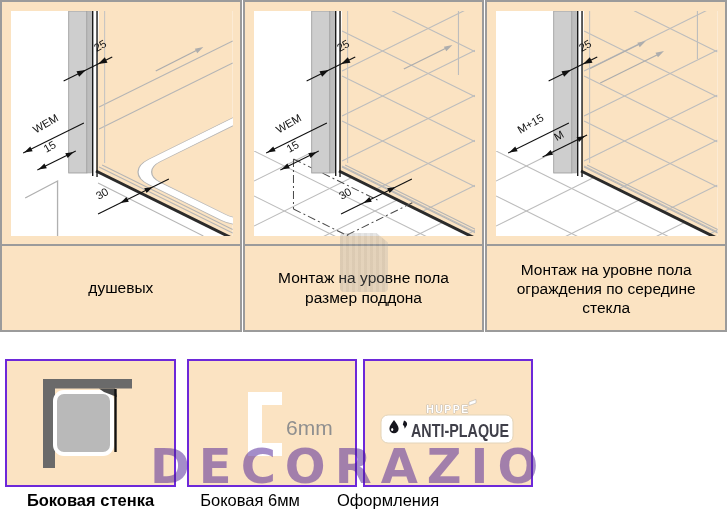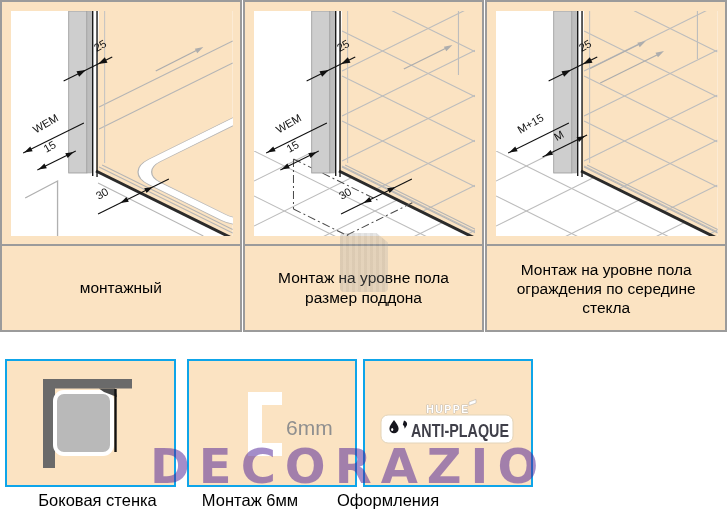--- a/index.html
+++ b/index.html
@@ -7,27 +7,27 @@
          font-family:"Liberation Sans",sans-serif;}
   
   .top-row{position:absolute;left:0;top:0;width:727px;height:332px;display:flex;gap:1px;box-sizing:border-box;}
   .tcell{flex:1 1 0;position:relative;border:2px solid #9b9b9b;background:#fbe3c2;box-sizing:border-box;}
   .draw{position:absolute;left:9px;top:9px;right:7px;height:225px;background:#fff;}
   .draw svg{display:block;width:100%;height:100%;}
   .tcaption{position:absolute;left:0;right:0;bottom:0;height:84px;border-top:2px solid #9b9b9b;
             display:flex;flex-direction:column;justify-content:center;align-items:center;
             text-align:center;font-size:15.5px;line-height:20px;color:#000;}
   
-  .bbox{position:absolute;top:359px;height:128px;border:2px solid #0ea5e9;background:#fbe3c2;box-sizing:border-box;}
+  .bbox{position:absolute;top:359px;height:128px;border:2px solid #6d28d9;background:#fbe3c2;box-sizing:border-box;}
   .bbox svg{display:block;width:100%;height:100%;}
   #bbox1{left:5px;width:171px;}
   #bbox2{left:187px;width:170px;}
   #bbox3{left:363px;width:170px;}
   .bcaption{position:absolute;top:491px;height:20px;text-align:center;font-size:16.5px;color:#000;}
-  #bcap1{left:12px;width:171px;}
+  #bcap1{left:5px;width:171px;font-weight:bold;}
   #bcap2{left:165px;width:170px;}
   #bcap3{left:303px;width:170px;}
   
   .wm-text{position:absolute;left:150px;top:438px;width:560px;font-family:"DejaVu Sans",sans-serif;
            font-weight:bold;font-size:48px;letter-spacing:9px;color:#4c1d95;opacity:.5;
            z-index:50;pointer-events:none;white-space:nowrap;}
   .wm-square{position:absolute;left:340px;top:233px;width:48px;height:59px;z-index:40;
              background:repeating-linear-gradient(90deg,rgba(138,138,138,.5) 0 3px,rgba(168,168,168,.5) 3px 6px);
              opacity:.55;border-radius:4px;
              clip-path:polygon(0 0,76% 0,100% 16%,100% 100%,0 100%);pointer-events:none;}
@@ -89,21 +89,21 @@
           </g>
           <g stroke="#111" fill="#111">
             <line x1="86" y1="203" x2="156" y2="168" stroke-width="1.1"></line>
             <polygon points="108,192 116.4,190.7 114,186.1" stroke="none"></polygon>
             <polygon points="140,176 134,181.9 131.6,177.3" stroke="none"></polygon>
             <text x="92" y="186" transform="rotate(-30 92 186)" font-size="11" text-anchor="middle" stroke="none">30</text>
           </g>
         </svg>
       </div>
       <div class="tcaption">
-        <span>монтажный</span>
+        <span>душевых</span>
       </div>
     </div>
 
     <div class="tcell">
       <div class="draw">
         <svg viewBox="0 0 219 225" preserveAspectRatio="none">
           <defs>
             <clipPath id="wfloor2">
                 <path d="M0,140 H84 L84,161 L213.8,225 L0,225 Z"></path>
               </clipPath>
@@ -291,19 +291,19 @@
       <text x="83" y="52" text-anchor="middle" font-size="10.5" font-weight="bold" letter-spacing="1.5" fill="#ffffff" stroke="#9a9a9a" stroke-width="0.55" paint-order="stroke">HUPPE</text>
       <path d="M104,41 l7,-2.5 v3.5 l-7,2.5 z" fill="#ffffff" stroke="#9a9a9a" stroke-width="0.4"></path>
       <path d="M29,59 c2.6,3.6 4.6,6.1 4.6,8.7 a4.6,4.6 0 1 1 -9.2,0 c0,-2.6 2,-5.1 4.6,-8.7 z" fill="#16161e"></path>
       <ellipse cx="27.2" cy="68.5" rx="1.1" ry="1.6" fill="#ffffff"></ellipse>
       <path d="M39,59.5 q3.6,1.2 3,4.6 l-2.3,3.6 q0.1,-2.4 -1.9,-4.2 z" fill="#16161e"></path>
       <text x="46" y="76" font-size="17.5" font-weight="bold" fill="#3f3f49" textLength="98" lengthAdjust="spacingAndGlyphs">ANTI-PLAQUE</text>
     </svg>
   </div>
 
   <div class="bcaption" id="bcap1">Боковая стенка</div>
-  <div class="bcaption" id="bcap2">Монтаж 6мм</div>
+  <div class="bcaption" id="bcap2">Боковая 6мм</div>
   <div class="bcaption" id="bcap3">Оформления</div>
 
   <div class="wm-square"></div>
   <div class="wm-text">DECORAZIO</div>
 
 </div>
 
 </body></html>

